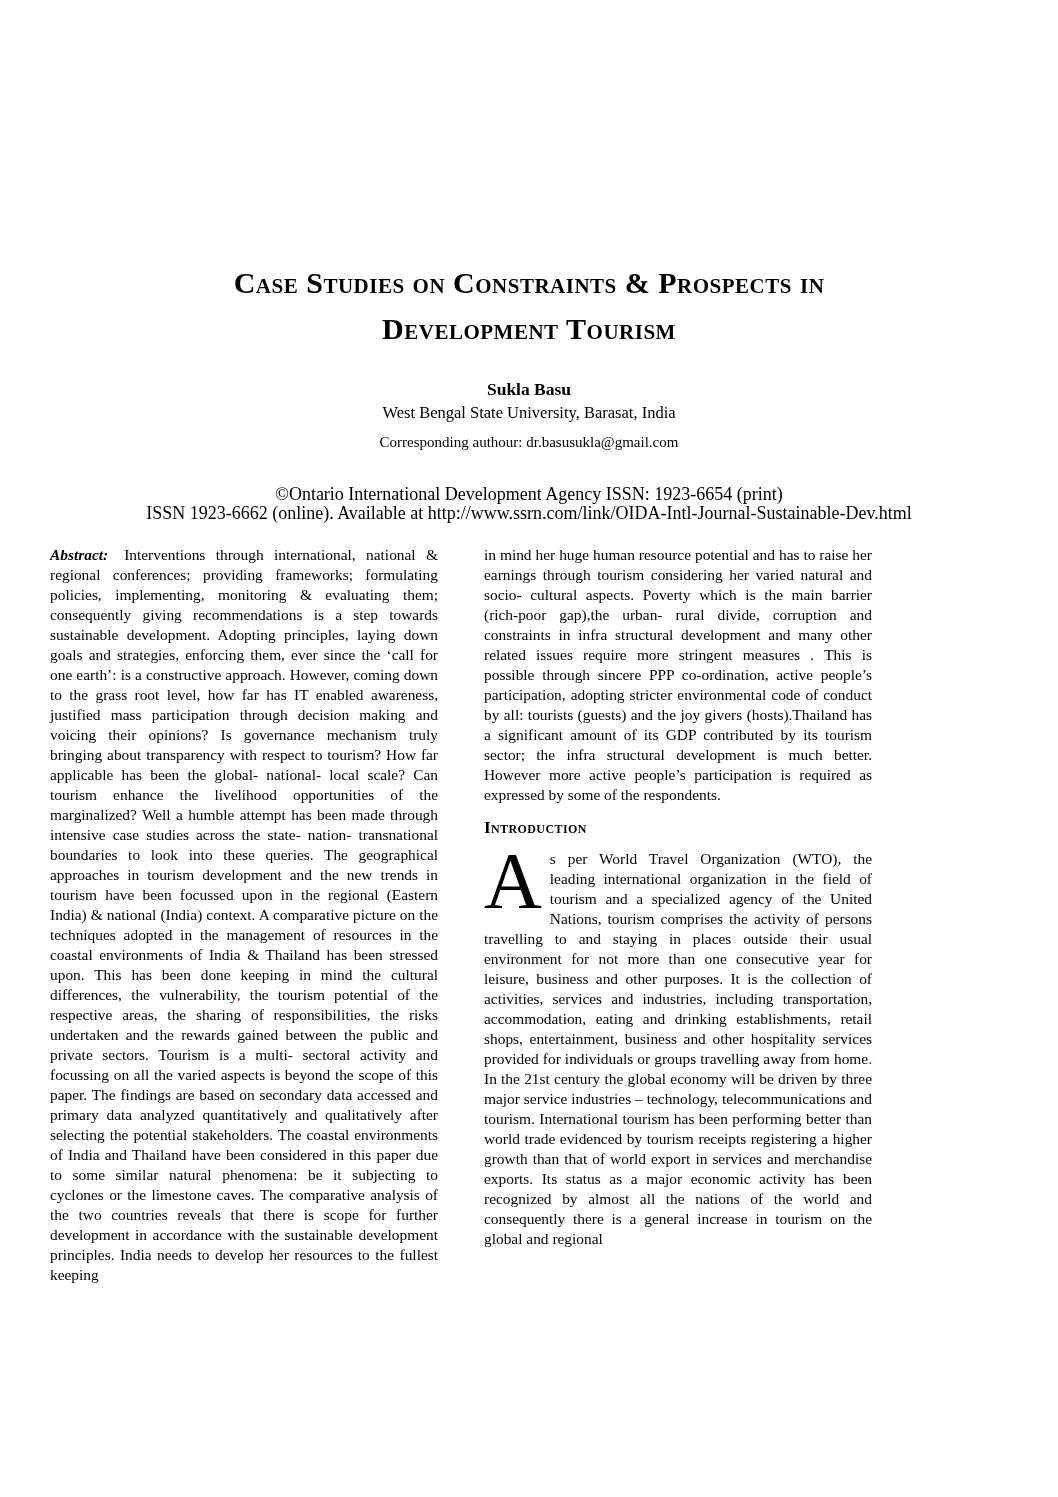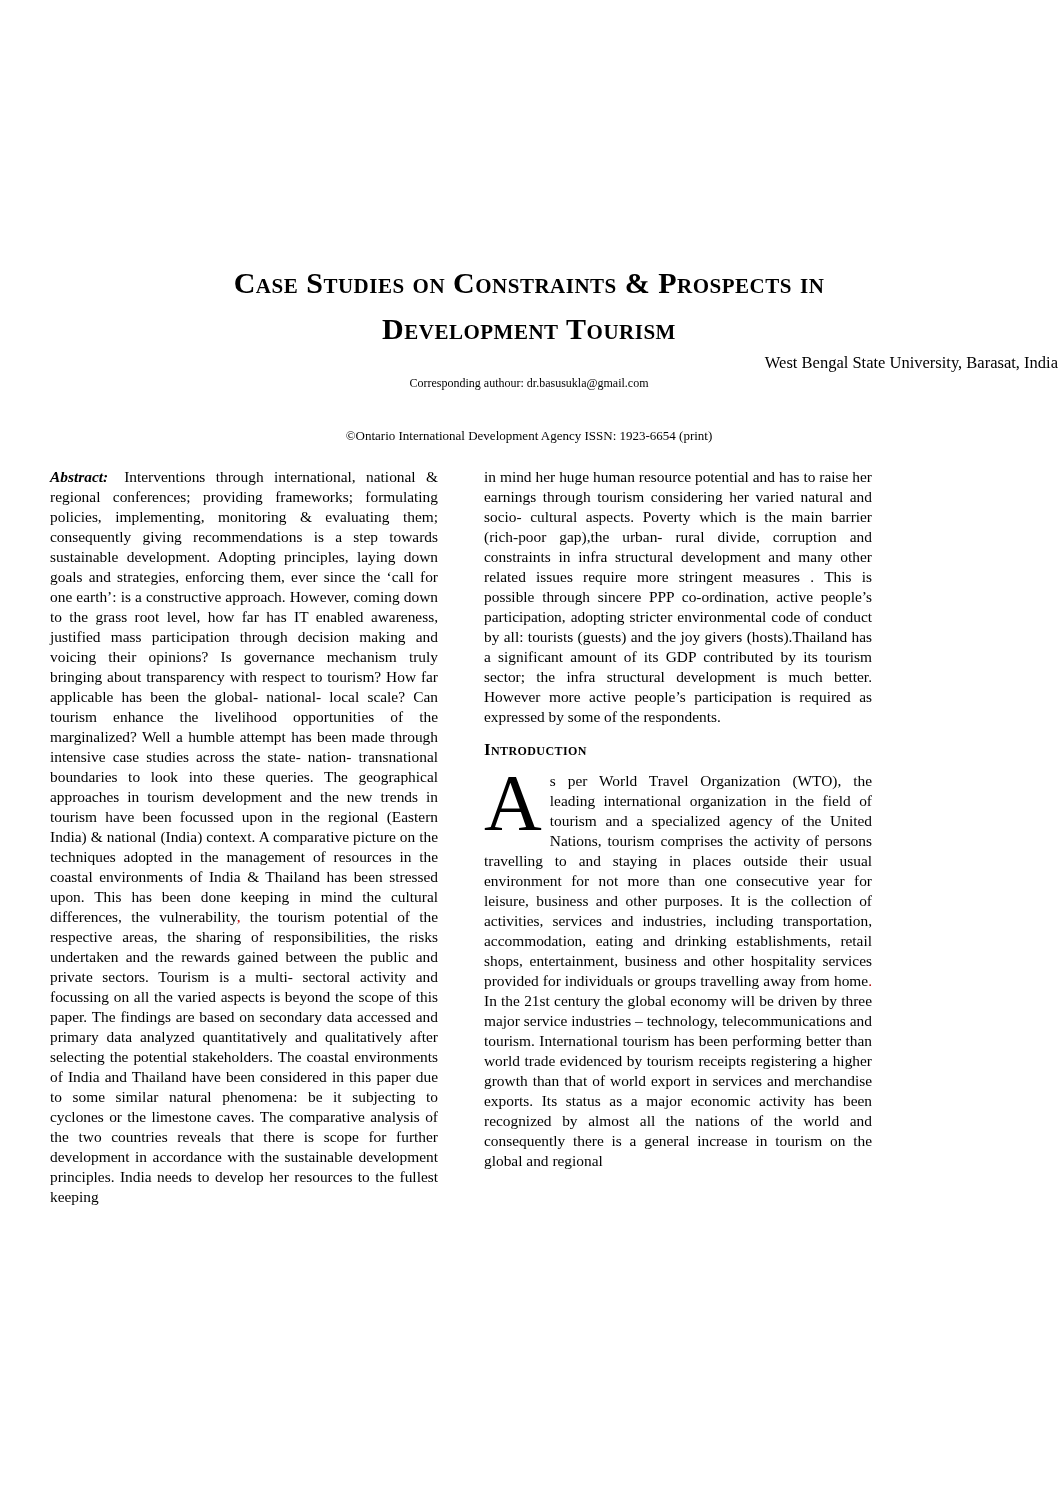--- a/index.html
+++ b/index.html
@@ -22,24 +22,24 @@
     line-height: 46px;
     letter-spacing: 0.5px;
     margin: 0 auto;
   }
   .author {
     font-weight: bold;
     font-size: 17.5px;
     line-height: 22px;
     margin: 26px 0 2px 0;
   }
-  .affil { font-size: 16.5px; line-height: 21px; margin: 0; text-align: right; }
-  .corr  { font-size: 12px; line-height: 21px; margin: 0; }
+  .affil { font-size: 16.5px; line-height: 21px; margin: 0; }
+  .corr  { font-size: 15px; line-height: 21px; margin: 9px; }
   .copyright {
-    font-size: 13px;
+    font-size: 18px;
     line-height: 19px;
     margin-top: 32px;
   }
   .columns {
     display: flex;
     gap: 46px;
     padding: 22px 113px 0 50px;
   }
   .col {
     width: 388px;
@@ -71,24 +71,26 @@
 </head>
 <body>
 
 <div class="page">
 
   <div class="header">
     <div class="title">
       <div>Case Studies on Constraints &amp; Prospects in</div>
       <div>Development Tourism</div>
     </div>
+    <div class="author">Sukla Basu</div>
     <div class="affil">West Bengal State University, Barasat, India</div>
     <div class="corr">Corresponding authour: dr.basusukla@gmail.com</div>
     <div class="copyright">
       <div>©Ontario International Development Agency ISSN: 1923-6654 (print)</div>
+      <div>ISSN 1923-6662 (online). Available at http://www.ssrn.com/link/OIDA-Intl-Journal-Sustainable-Dev.html</div>
     </div>
   </div>
 
   <div class="columns">
 
     <div class="col">
       <p class="body">
         <span class="label-bi">Abstract:</span><span>Interventions through international, national &amp; regional conferences; providing frameworks; formulating policies, implementing, monitoring &amp; evaluating them; consequently giving recommendations is a step towards sustainable development. Adopting principles, laying down goals and strategies, enforcing them, ever since the ‘call for one earth’: is a constructive approach. However, coming down to the grass root level, how far has IT enabled awareness, justified mass participation through decision making and voicing their opinions? Is governance mechanism truly bringing about transparency with respect to tourism? How far applicable has been the global- national- local scale? Can tourism enhance the livelihood opportunities of the marginalized? Well a humble attempt has been made through intensive case studies across the state- nation- transnational boundaries to look into these queries. The geographical approaches in tourism development and the new trends in tourism have been focussed upon in the regional (Eastern India) &amp; national (India) context. A comparative picture on the techniques adopted in the management of resources in the coastal environments of India &amp; Thailand has been stressed upon. This has been done keeping in mind the cultural differences, the vulnerability</span><span class="red">,</span><span> the tourism potential of the respective areas, the sharing of responsibilities, the risks undertaken and the rewards gained between the public and private sectors. Tourism is a multi- sectoral activity and focussing on all the varied aspects is beyond the scope of this paper. The findings are based on secondary data accessed and primary data analyzed quantitatively and qualitatively after selecting the potential stakeholders. The coastal environments of India and Thailand have been considered in this paper due to some similar natural phenomena: be it subjecting to cyclones or the limestone caves. The comparative analysis of the two countries reveals that there is scope for further development in accordance with the sustainable development principles. India needs to develop her resources to the fullest keeping</span>
       </p>
     </div>

